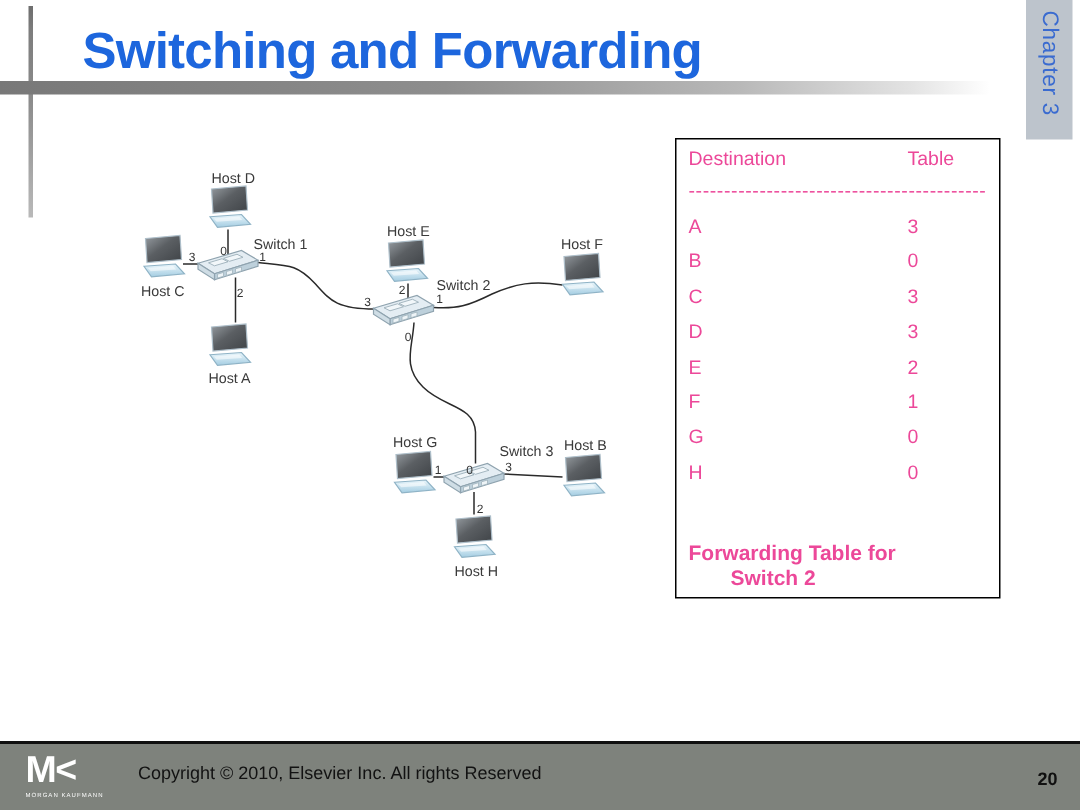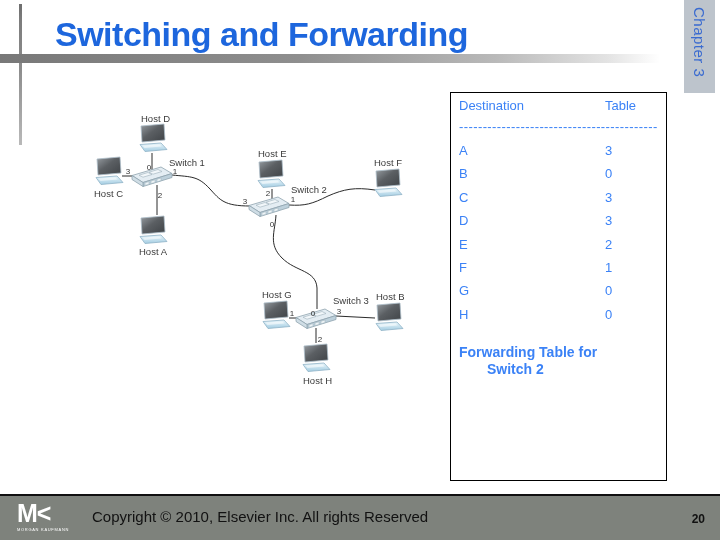--- a/index.html
+++ b/index.html
@@ -14,44 +14,44 @@
 
   .slide-title{position:absolute;left:55px;top:15px;font-size:34px;font-weight:bold;
                color:#1d66dd;letter-spacing:-0.5px;white-space:nowrap;z-index:2;}
 
   .chapter-tab{position:absolute;left:684px;top:0;width:31px;height:93px;background:#bdc4cc;
                display:flex;justify-content:center;align-items:flex-start;}
   .chapter-tab span{writing-mode:vertical-rl;font-size:15px;color:#3a6bd0;padding-top:7px;
                     letter-spacing:0.5px;}
 
   
-  .fwd-box{position:absolute;left:450px;top:92px;width:217px;height:389px;
+  .fwd-box{position:absolute;left:450px;top:92px;width:217px;height:307px;
            border:1px solid #000;box-sizing:border-box;padding:5px 8px 0 8px;
-           color:#3b82f6;font-size:13px;}
+           color:#ec4899;font-size:13px;}
   .fwd-head{display:grid;grid-template-columns:146px 1fr;line-height:16px;}
   .fwd-divider{margin-top:5px;line-height:15px;white-space:nowrap;overflow:hidden;
                letter-spacing:0.4px;}
   .fwd-rows{margin-top:5px;}
   .fwd-row{display:grid;grid-template-columns:146px 1fr;line-height:23.4px;}
-  .fwd-caption{margin-top:18px;font-weight:bold;font-size:14px;line-height:17px;}
+  .fwd-caption{margin-top:34px;font-weight:bold;font-size:14px;line-height:17px;}
   .fwd-caption .line2{padding-left:28px;}
 
   
   .diagram{position:absolute;left:85px;top:103px;width:335px;height:300px;}
   .diagram text{font-family:"Liberation Sans",sans-serif;}
   .lbl{font-size:9.5px;fill:#3a3a3a;}
   .port{font-size:8px;fill:#333;text-anchor:middle;}
 
   
   .footer{position:absolute;left:0;top:494px;width:720px;height:46px;background:#7e827c;
           border-top:2px solid #101010;box-sizing:border-box;}
   .mk-logo{position:absolute;left:17px;top:5px;color:#ffffff;}
   .mk-mark{font-size:25px;font-weight:bold;line-height:25px;letter-spacing:-1px;}
   .mk-sub{font-size:4px;letter-spacing:0.7px;margin-top:1px;white-space:nowrap;}
-  .copyright{position:absolute;left:92px;top:12px;font-size:15px;color:#121212;white-space:nowrap;}
+  .copyright{position:absolute;left:92px;top:12px;font-size:12px;color:#121212;white-space:nowrap;}
   .page-num{position:absolute;right:15px;top:16px;font-size:12px;font-weight:bold;color:#111;}
 </style>
 </head>
 <body>
 
 <div class="v-accent"></div>
 <div class="h-accent"></div>
 
 <div class="slide-title">Switching and Forwarding</div>
 

